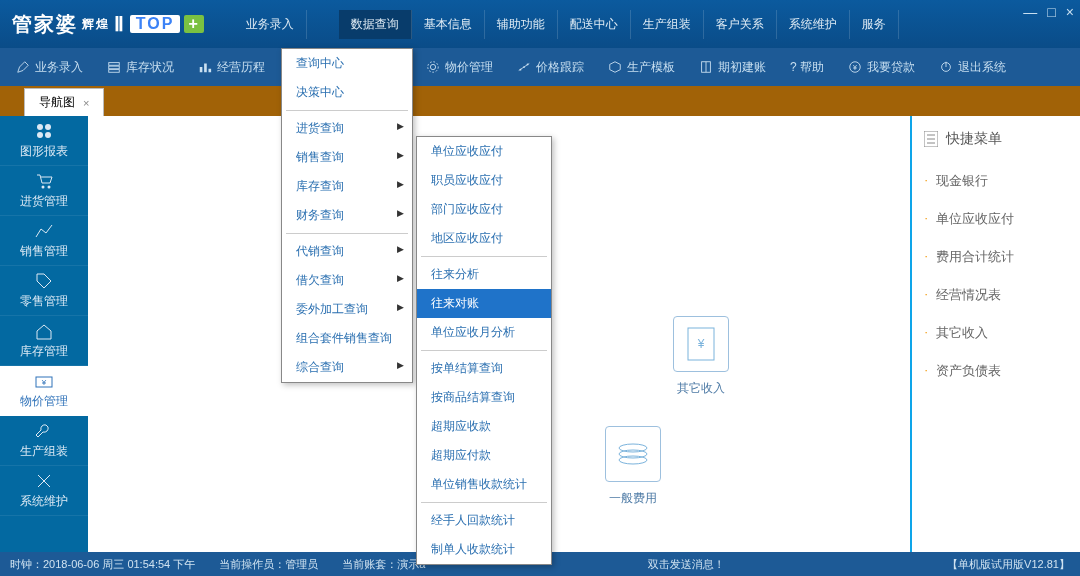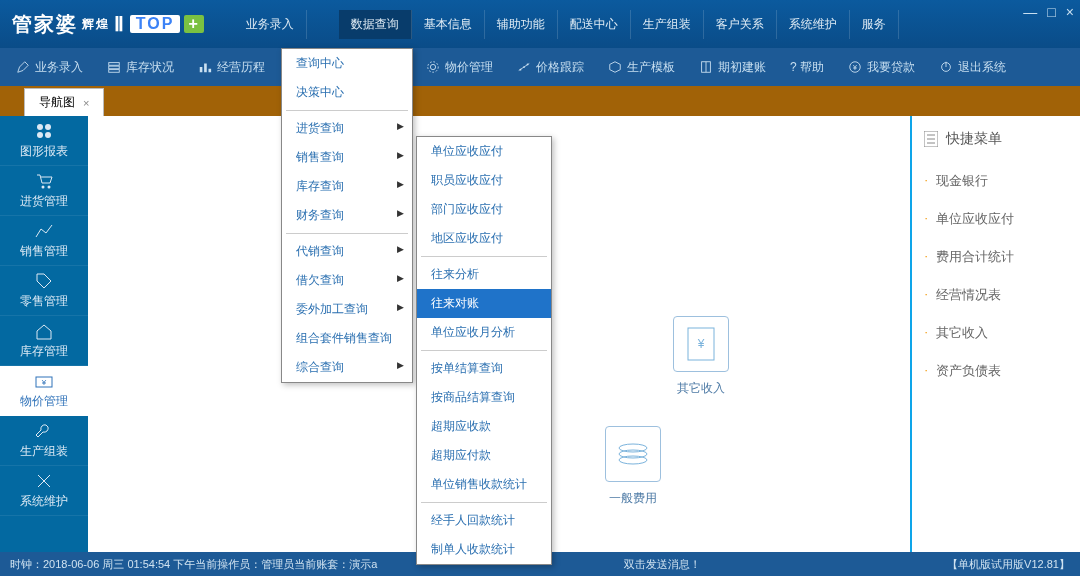--- a/index.html
+++ b/index.html
@@ -35,21 +35,21 @@
 
 .canvas-tile { position:absolute; width:90px; display:flex; flex-direction:column; align-items:center; gap:8px; font-size:12px; color:#4d7aa5; }
 .canvas-tile .box { width:56px; height:56px; border:1px solid #9dc0de; border-radius:4px; display:flex; align-items:center; justify-content:center; color:#6aa0cc;}
 
 .quick { width:170px; border-left:2px solid #0ea5e9; padding:14px 12px; font-size:13px; color:#555;}
 .quick h4{ font-size:14px; color:#555; font-weight:normal; display:flex; align-items:center; gap:8px; margin-bottom:14px;}
 .quick .qitem { padding:10px 0 10px 12px; color:#666; font-size:13px; position:relative; cursor:pointer;}
 .quick .qitem:before { content:"·"; color:#f39c12; position:absolute; left:0;}
 
 .statusbar { height:24px; background:#1d5a96; color:#cfe2f0; font-size:11px; display:flex; align-items:center; padding:0 10px; justify-content:space-between;}
-.statusbar .seg { display:flex; }
+.statusbar .seg { display:flex; gap:24px;}
 
 
 .menu { position:absolute; background:#fff; border:1px solid #888; box-shadow:2px 2px 6px rgba(0,0,0,0.25); font-size:12px; color:#2a6fb0; min-width:130px; z-index:100;}
 .menu .mitem { padding:6px 28px 6px 14px; white-space:nowrap; cursor:pointer; position:relative; }
 .menu .mitem.hover { background:#1f73c9; color:#fff;}
 .menu .mitem.arrow:after { content:"▶"; font-size:9px; position:absolute; right:8px; top:7px; color:#333;}
 .menu .mitem.hover.arrow:after { color:#fff;}
 .menu .sep { height:1px; background:#ccc; margin:3px 4px;}
 #m1 { left:281px; top:48px; width:132px;}
 #m2 { left:416px; top:136px; width:136px;}

